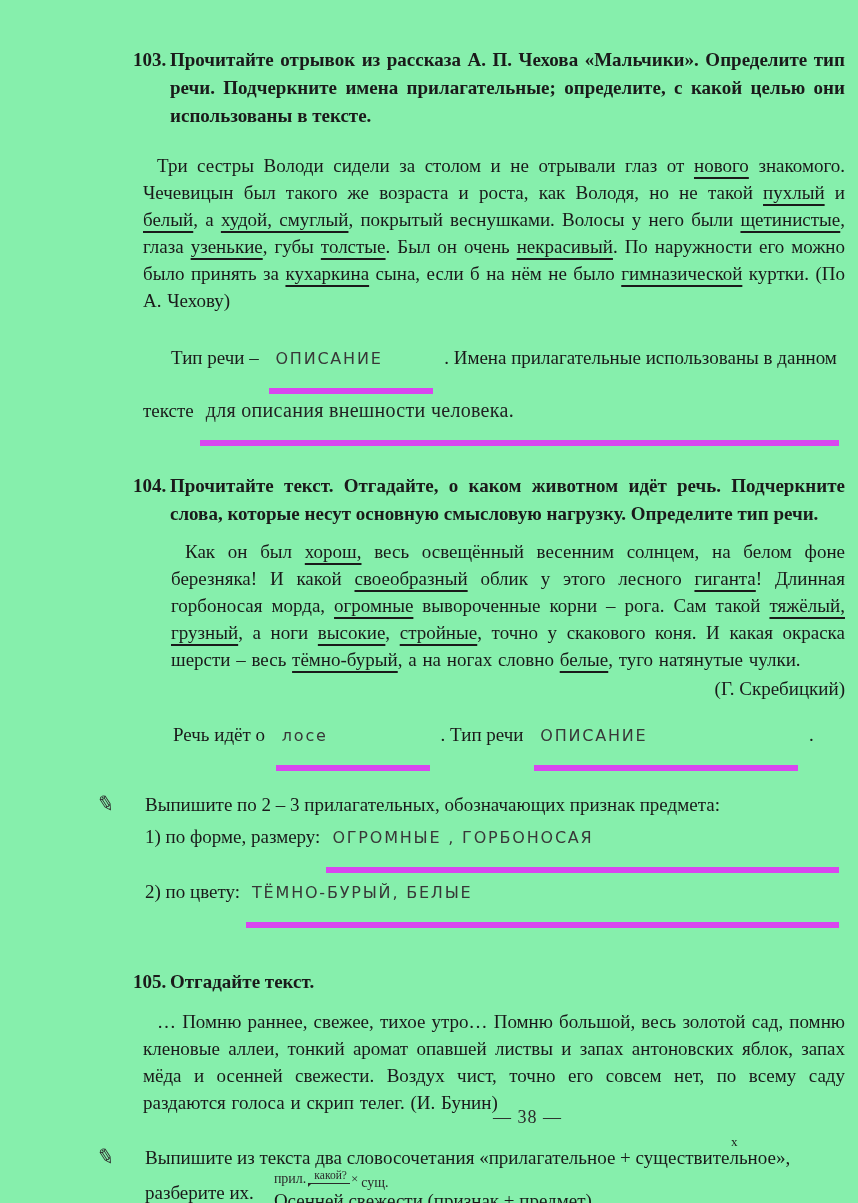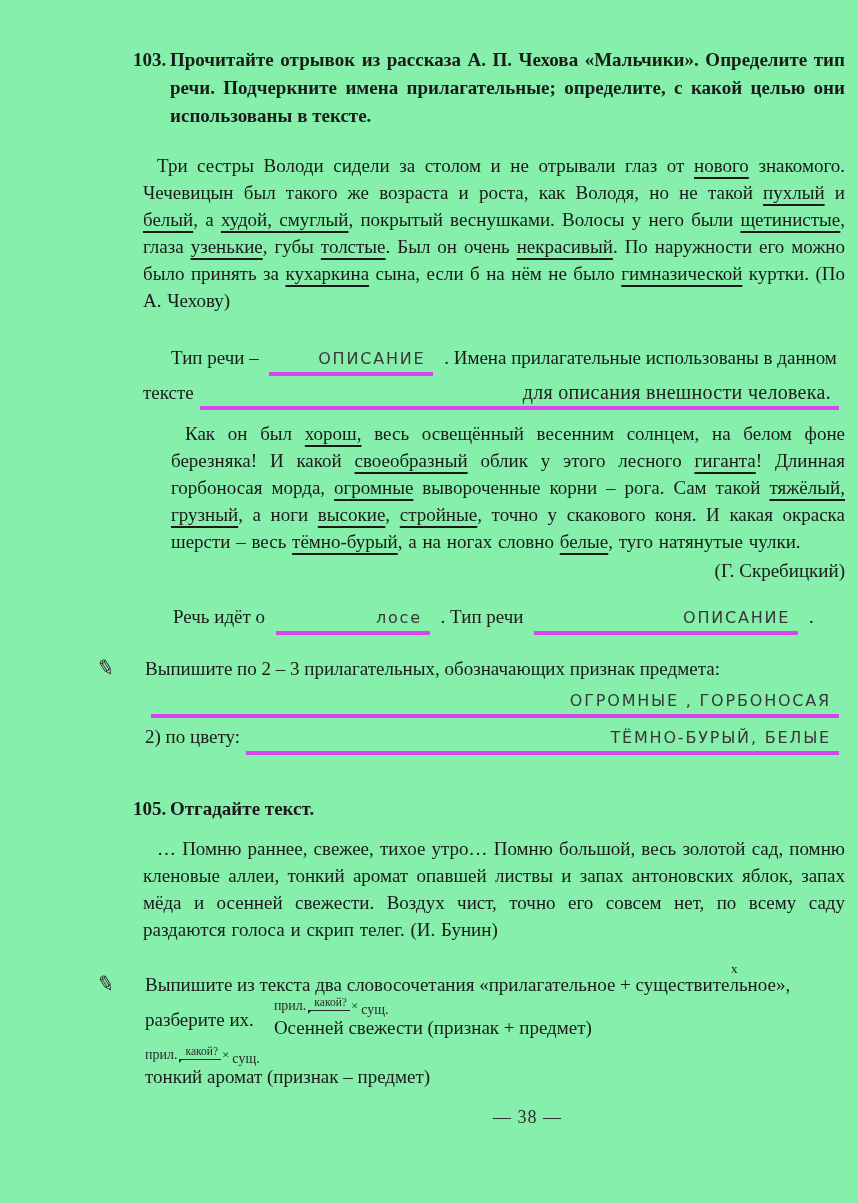--- a/index.html
+++ b/index.html
@@ -19,22 +19,22 @@
   
   .body-text { margin:22px 0 0 10px; text-indent:14px; text-align:justify; word-spacing:1px; }
   .u { text-decoration:underline; text-decoration-thickness:1.5px; text-underline-offset:4.5px; }
   .author-line { text-align:right; margin:2px 0 0 10px; }
 
   
   .ans { margin-left:10px; }
   .ans-line { margin-top:3px; }
   .pl { padding-left:28px; }
   .fill {
-    display:inline-block; border-bottom:4px solid #d946ef;
-    vertical-align:baseline; margin:0 6px; padding:0 8px 0 6px;text-align:right;
+    display:inline-block; border-bottom:6px solid #d946ef;
+    vertical-align:baseline; margin:0 6px; padding:0 8px 16px 6px;
   }
   .flexline { display:flex; align-items:baseline; }
   .grow { flex:1; }
   .hw {
     font-family:"DejaVu Sans","Liberation Sans",sans-serif;
     font-size:16px; letter-spacing:1.8px; color:#383838; white-space:nowrap;
   }
   .printed-ans { font-size:20px; letter-spacing:0.3px; color:#222; }
 
   
@@ -100,36 +100,41 @@
           <span>. Имена прилагательные использованы в данном</span>
         </div>
         <div class="ans-line flexline">
           <span>тексте</span>
           <span class="fill grow printed-ans">для описания внешности человека.</span>
         </div>
       </div>
     </section>
 
     <section>
+      <div class="ex-head mt-h104">
+        <span class="ex-num">104.</span>
+        <p class="ex-title">Прочитайте текст. Отгадайте, о каком животном идёт речь. Подчеркните слова, которые несут основную смысловую нагрузку. Определите тип речи.</p>
+      </div>
       <p class="body-text mt-p104"><span>Как он был </span><span class="u">хорош,</span><span> весь освещённый весенним солнцем, на белом фоне березняка! И какой </span><span class="u">своеобразный</span><span> облик у этого лесного </span><span class="u">гиганта</span><span>! Длинная горбоносая морда, </span><span class="u">огромные</span><span> вывороченные корни – рога. Сам такой </span><span class="u">тяжёлый,</span><span> </span><span class="u">грузный</span><span>, а ноги </span><span class="u">высокие</span><span>, </span><span class="u">стройные</span><span>, точно у скакового коня. И какая окраска шерсти – весь </span><span class="u">тёмно-бурый</span><span>, а на ногах словно </span><span class="u">белые</span><span>, туго натянутые чулки.</span></p>
       <p class="author-line">(Г. Скребицкий)</p>
 
       <div class="ans ans-line mt-ans104">
         <span>Речь идёт о</span>
         <span class="fill hw" style="min-width:140px">лосе</span>
         <span>. Тип речи</span>
         <span class="fill hw" style="min-width:250px">ОПИСАНИЕ</span>
         <span>.</span>
       </div>
     </section>
 
     <section class="task mt-task1">
       <span class="pencil">✎</span>
       <p class="task-title">Выпишите по 2 – 3 прилагательных, обозначающих признак предмета:</p>
       <div class="titem">
+        <span class="titem-label">1) по форме, размеру:</span>
         <span class="fill grow hw">ОГРОМНЫЕ , ГОРБОНОСАЯ</span>
       </div>
       <div class="titem">
         <span class="titem-label">2) по цвету:</span>
         <span class="fill grow hw">ТЁМНО-БУРЫЙ, БЕЛЫЕ</span>
       </div>
     </section>
 
     <section>
       <div class="ex-head mt-h105">

